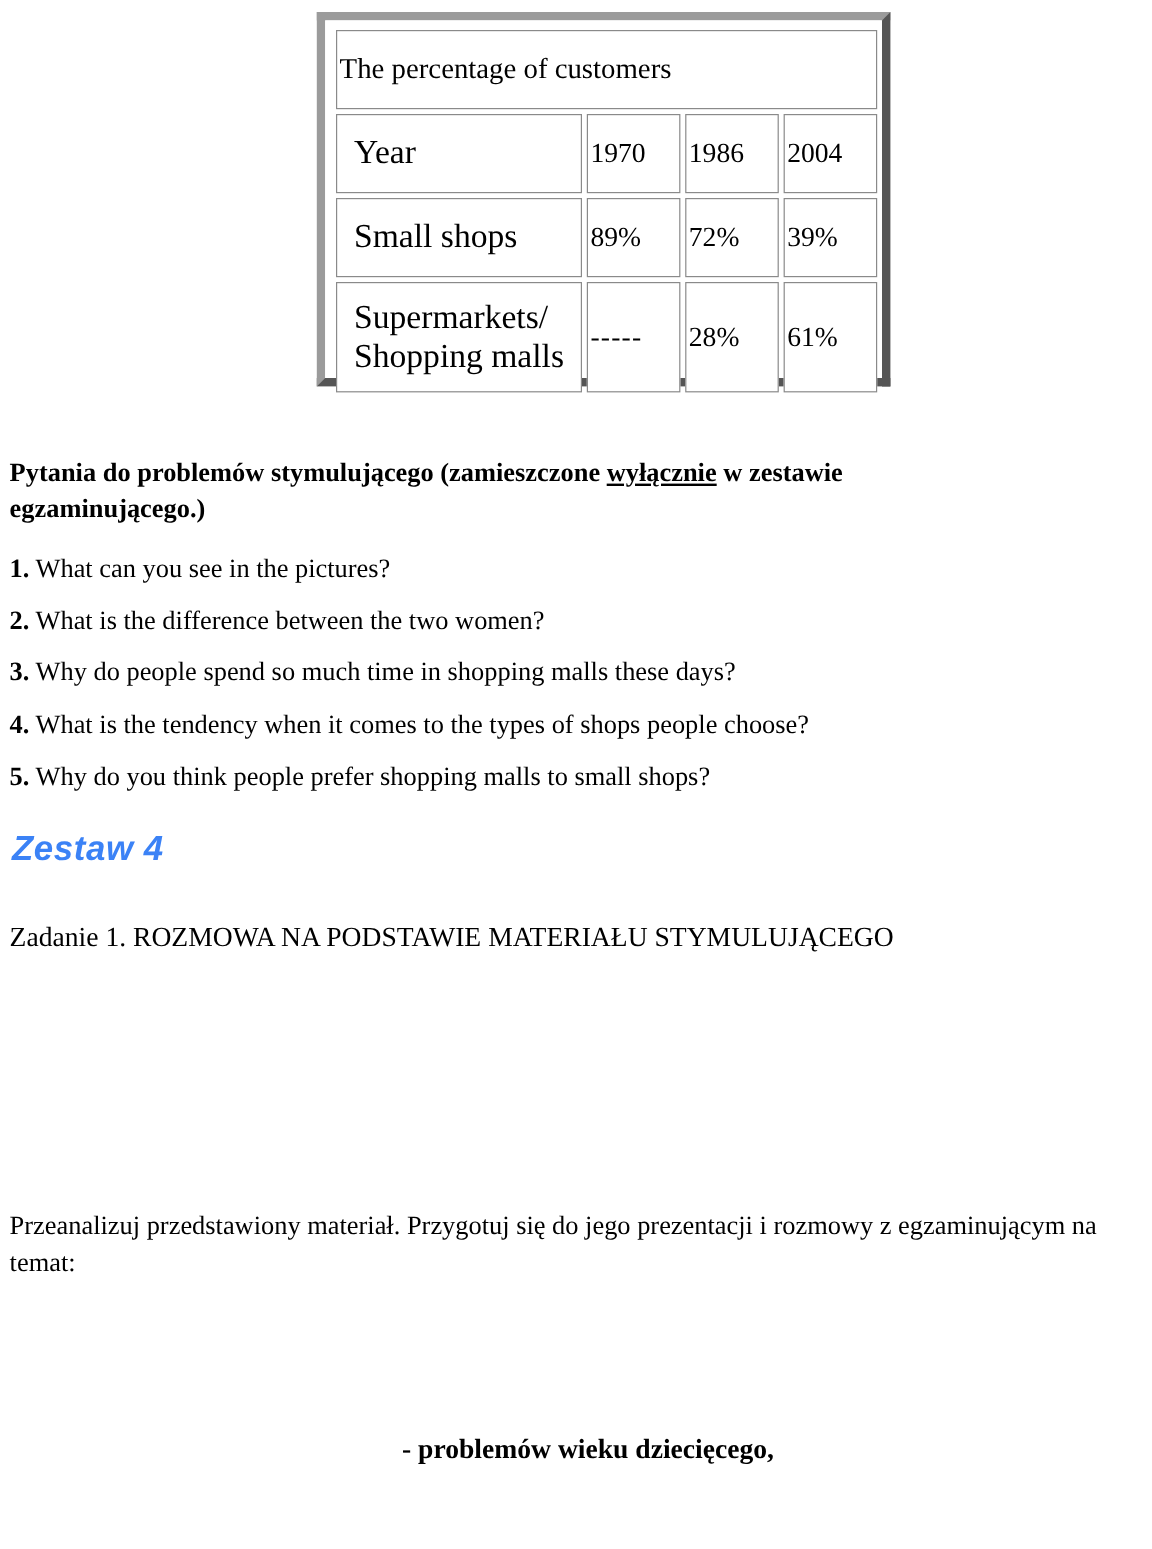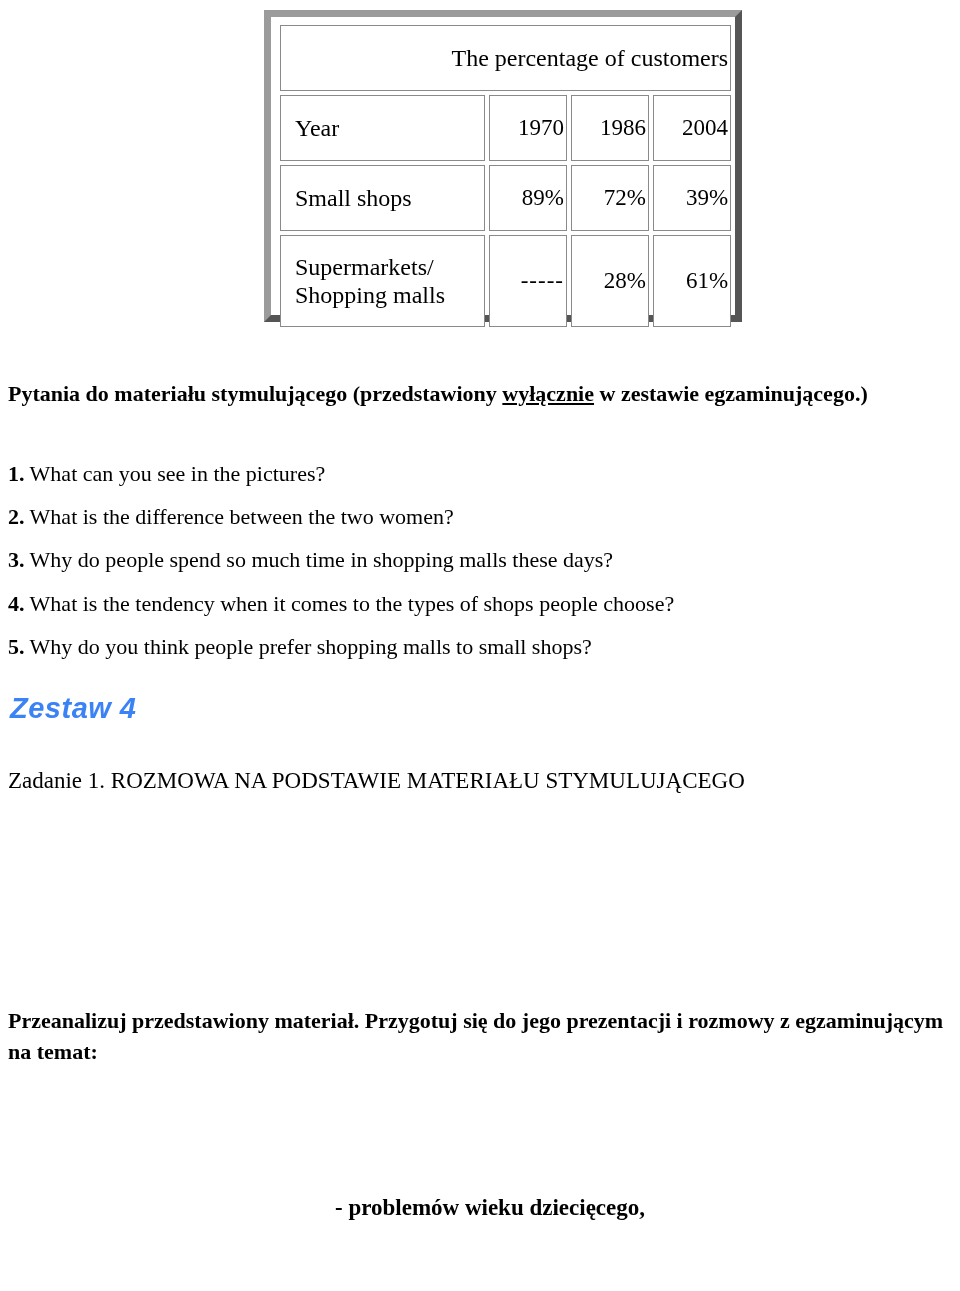--- a/index.html
+++ b/index.html
@@ -40,35 +40,35 @@
 
   .tbl {
     width: 100%;
     border-collapse: separate;
     border-spacing: 4px 4px;
     table-layout: fixed;
   }
   .tbl td {
     border: 1.5px solid #8a8a8a;
     background: #ffffff;
-    text-align: right;
+    text-align: left;
     vertical-align: middle;
     font-size: 23px;
     line-height: 1.18;
     padding: 4px 2px;
   }
   .tbl td.title-cell {
     font-size: 24px;
     height: 52px;
     padding: 6px 2px;
   }
   .tbl td.rowlabel {
     text-align: left;
     padding-left: 14px;
-    font-size: 24px;
+    font-size: 28px;
     margin-left: 36px;
   }
   .tbl tr.r-year td,
   .tbl tr.r-small td {
     height: 56px;
   }
   .tbl tr.r-super td {
     height: 82px;
   }
   .col-label { width: 205px; }
@@ -119,21 +119,21 @@
     font-weight: normal;
     white-space: nowrap;
   }
 
   .para-task {
     position: absolute;
     left: 8px;
     top: 983px;
     width: 944px;
     font-size: 22px;
-    font-weight: bold;
+    font-weight: normal;
     line-height: 1.42;
   }
 
   .bullets {
     position: absolute;
     left: 335px;
     top: 1196px;
     width: 600px;
     font-size: 23px;
     font-weight: bold;
@@ -176,21 +176,21 @@
           </td>
           <td class="dash-cell">-----</td>
           <td>28%</td>
           <td>61%</td>
         </tr>
       </tbody>
     </table>
   </div>
 </div>
 
-<p class="para-intro"><span>Pytania do materiału stymulującego (przedstawiony </span><u>wyłącznie</u><span> w zestawie egzaminującego.)</span></p>
+<p class="para-intro"><span>Pytania do problemów stymulującego (zamieszczone </span><u>wyłącznie</u><span> w zestawie egzaminującego.)</span></p>
 
 <div class="qlist">
   <div class="qrow">
     <span class="qnum">1.</span>
     <span>What can you see in the pictures?</span>
   </div>
   <div class="qrow">
     <span class="qnum">2.</span>
     <span>What is the difference between the two women?</span>
   </div>

